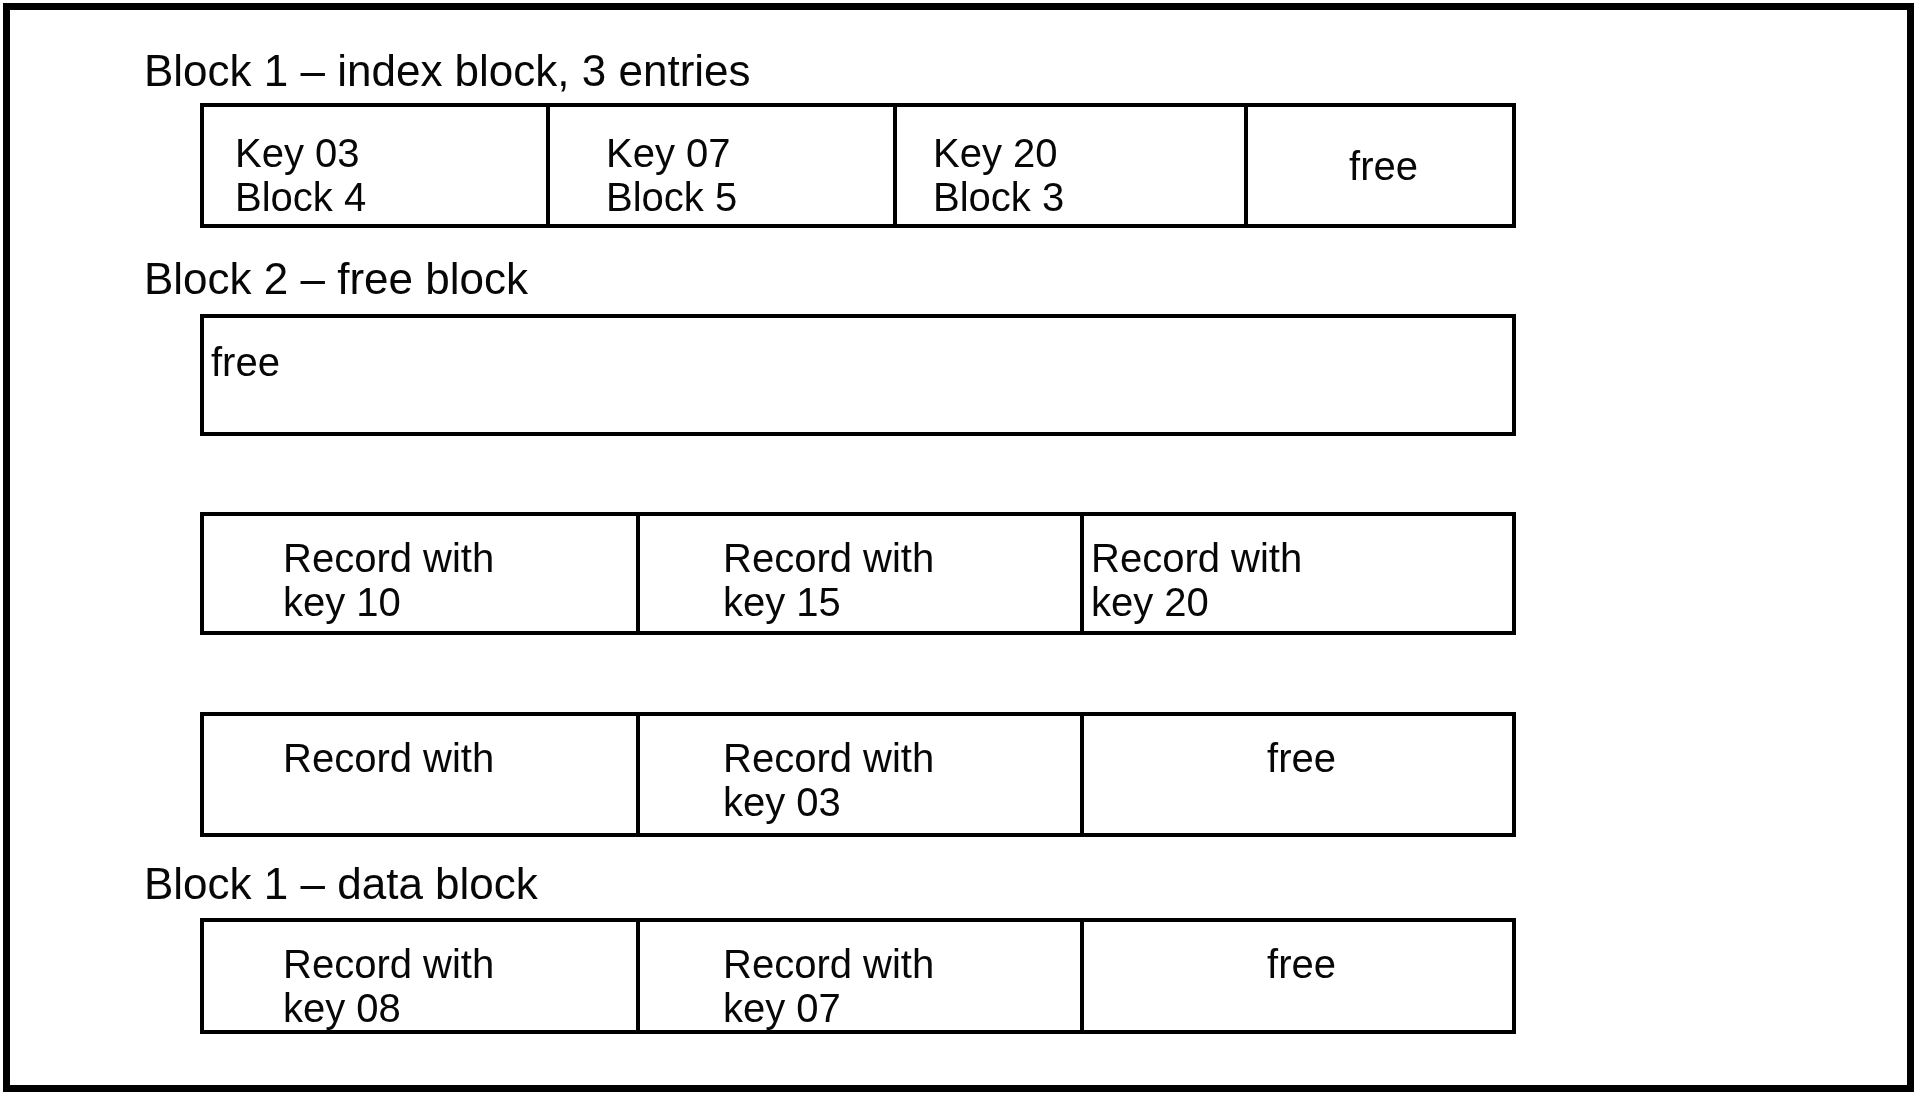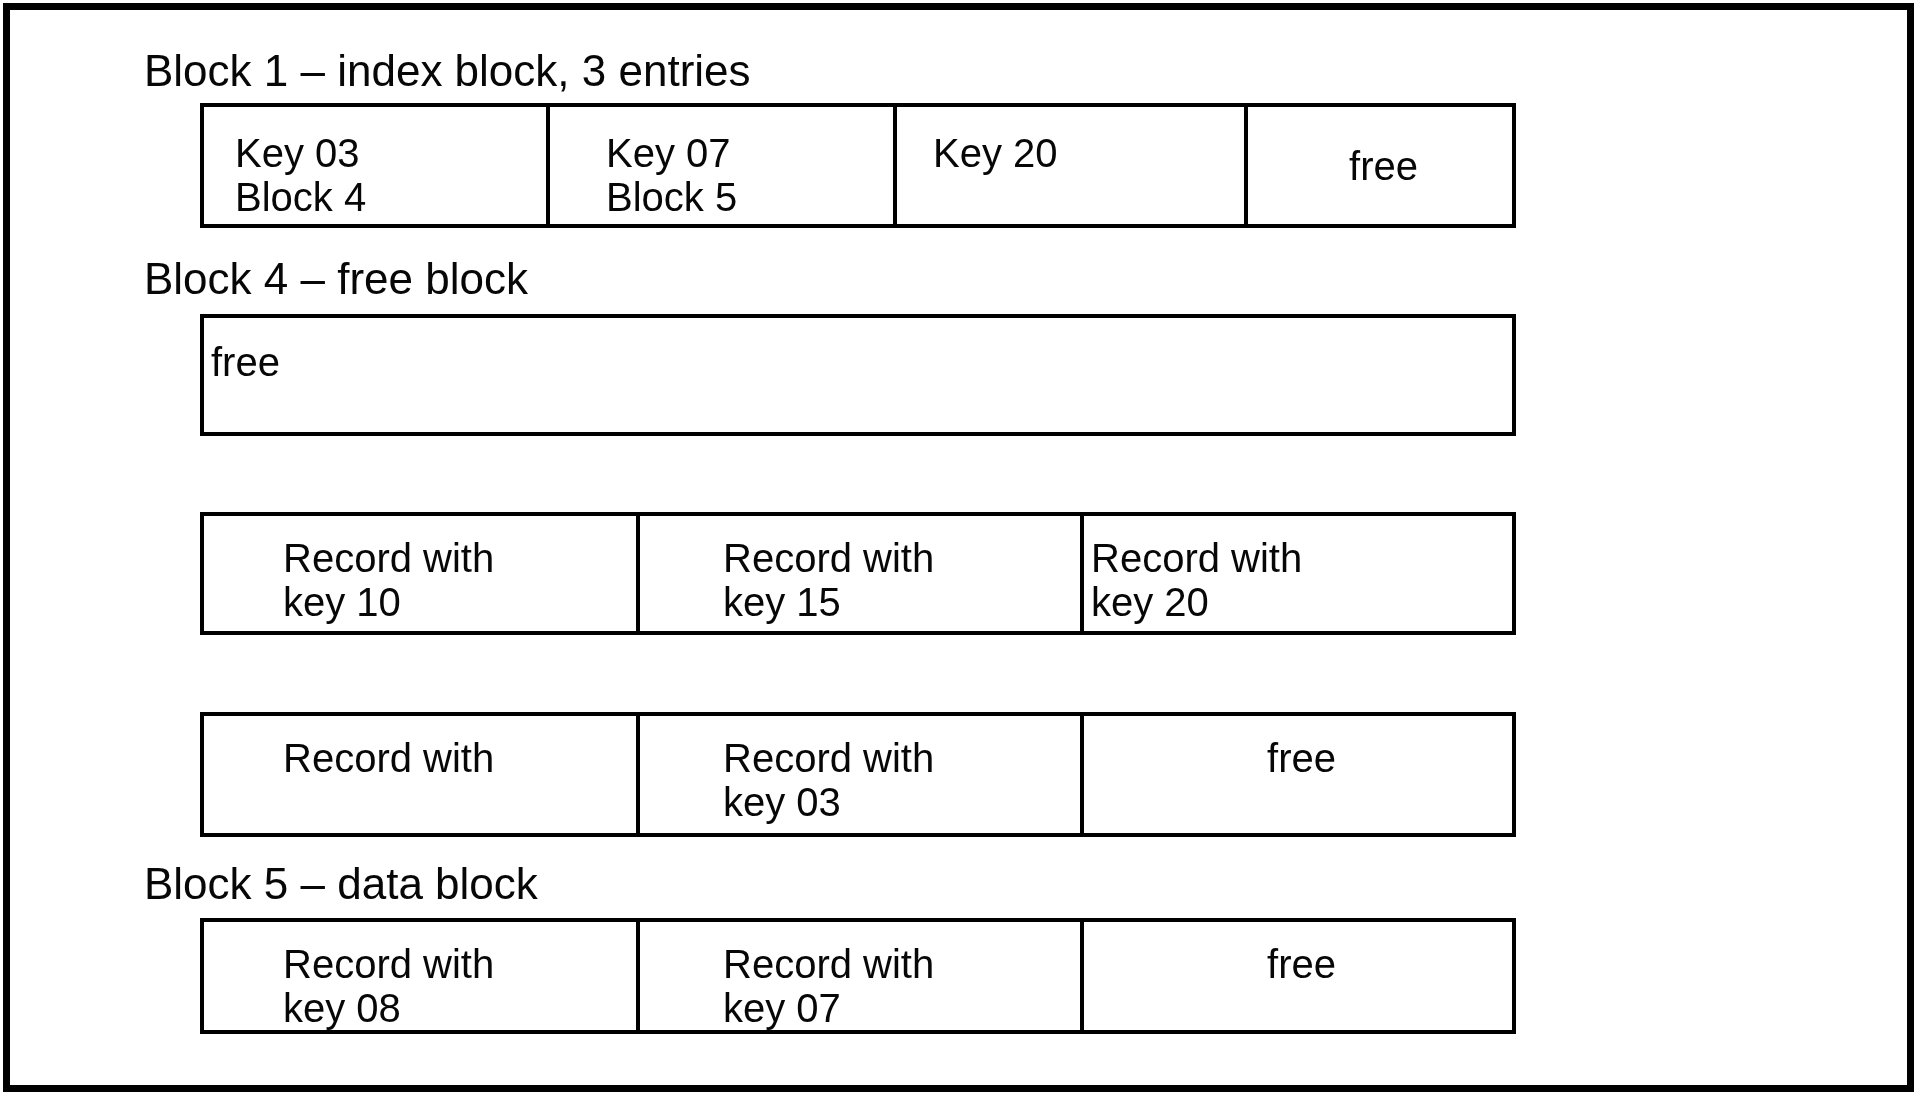--- a/index.html
+++ b/index.html
@@ -102,27 +102,28 @@
       <div class="cell r1c1">
         <span class="line">Key 03</span>
         <span class="line">Block 4</span>
       </div>
       <div class="cell r1c2">
         <span class="line">Key 07</span>
         <span class="line">Block 5</span>
       </div>
       <div class="cell r1c3">
         <span class="line">Key 20</span>
+        <span class="line">Block 3</span>
       </div>
       <div class="cell r1c4">
         <span class="line">free</span>
       </div>
     </div>
 
-    <div class="section-label l2">Block 4 – free block</div>
+    <div class="section-label l2">Block 2 – free block</div>
     <div class="box b2">
       <div class="cell r2c1">
         <span class="line">free</span>
       </div>
     </div>
 
     <div class="box b3">
       <div class="cell rcA">
         <span class="line">Record with</span>
         <span class="line">key 10</span>
@@ -143,21 +144,21 @@
       </div>
       <div class="cell rcB">
         <span class="line">Record with</span>
         <span class="line">key 03</span>
       </div>
       <div class="cell rcCfree">
         <span class="line">free</span>
       </div>
     </div>
 
-    <div class="section-label l5">Block 5 – data block</div>
+    <div class="section-label l5">Block 1 – data block</div>
     <div class="box b5">
       <div class="cell rcA">
         <span class="line">Record with</span>
         <span class="line">key 08</span>
       </div>
       <div class="cell rcB">
         <span class="line">Record with</span>
         <span class="line">key 07</span>
       </div>
       <div class="cell rcCfree">

